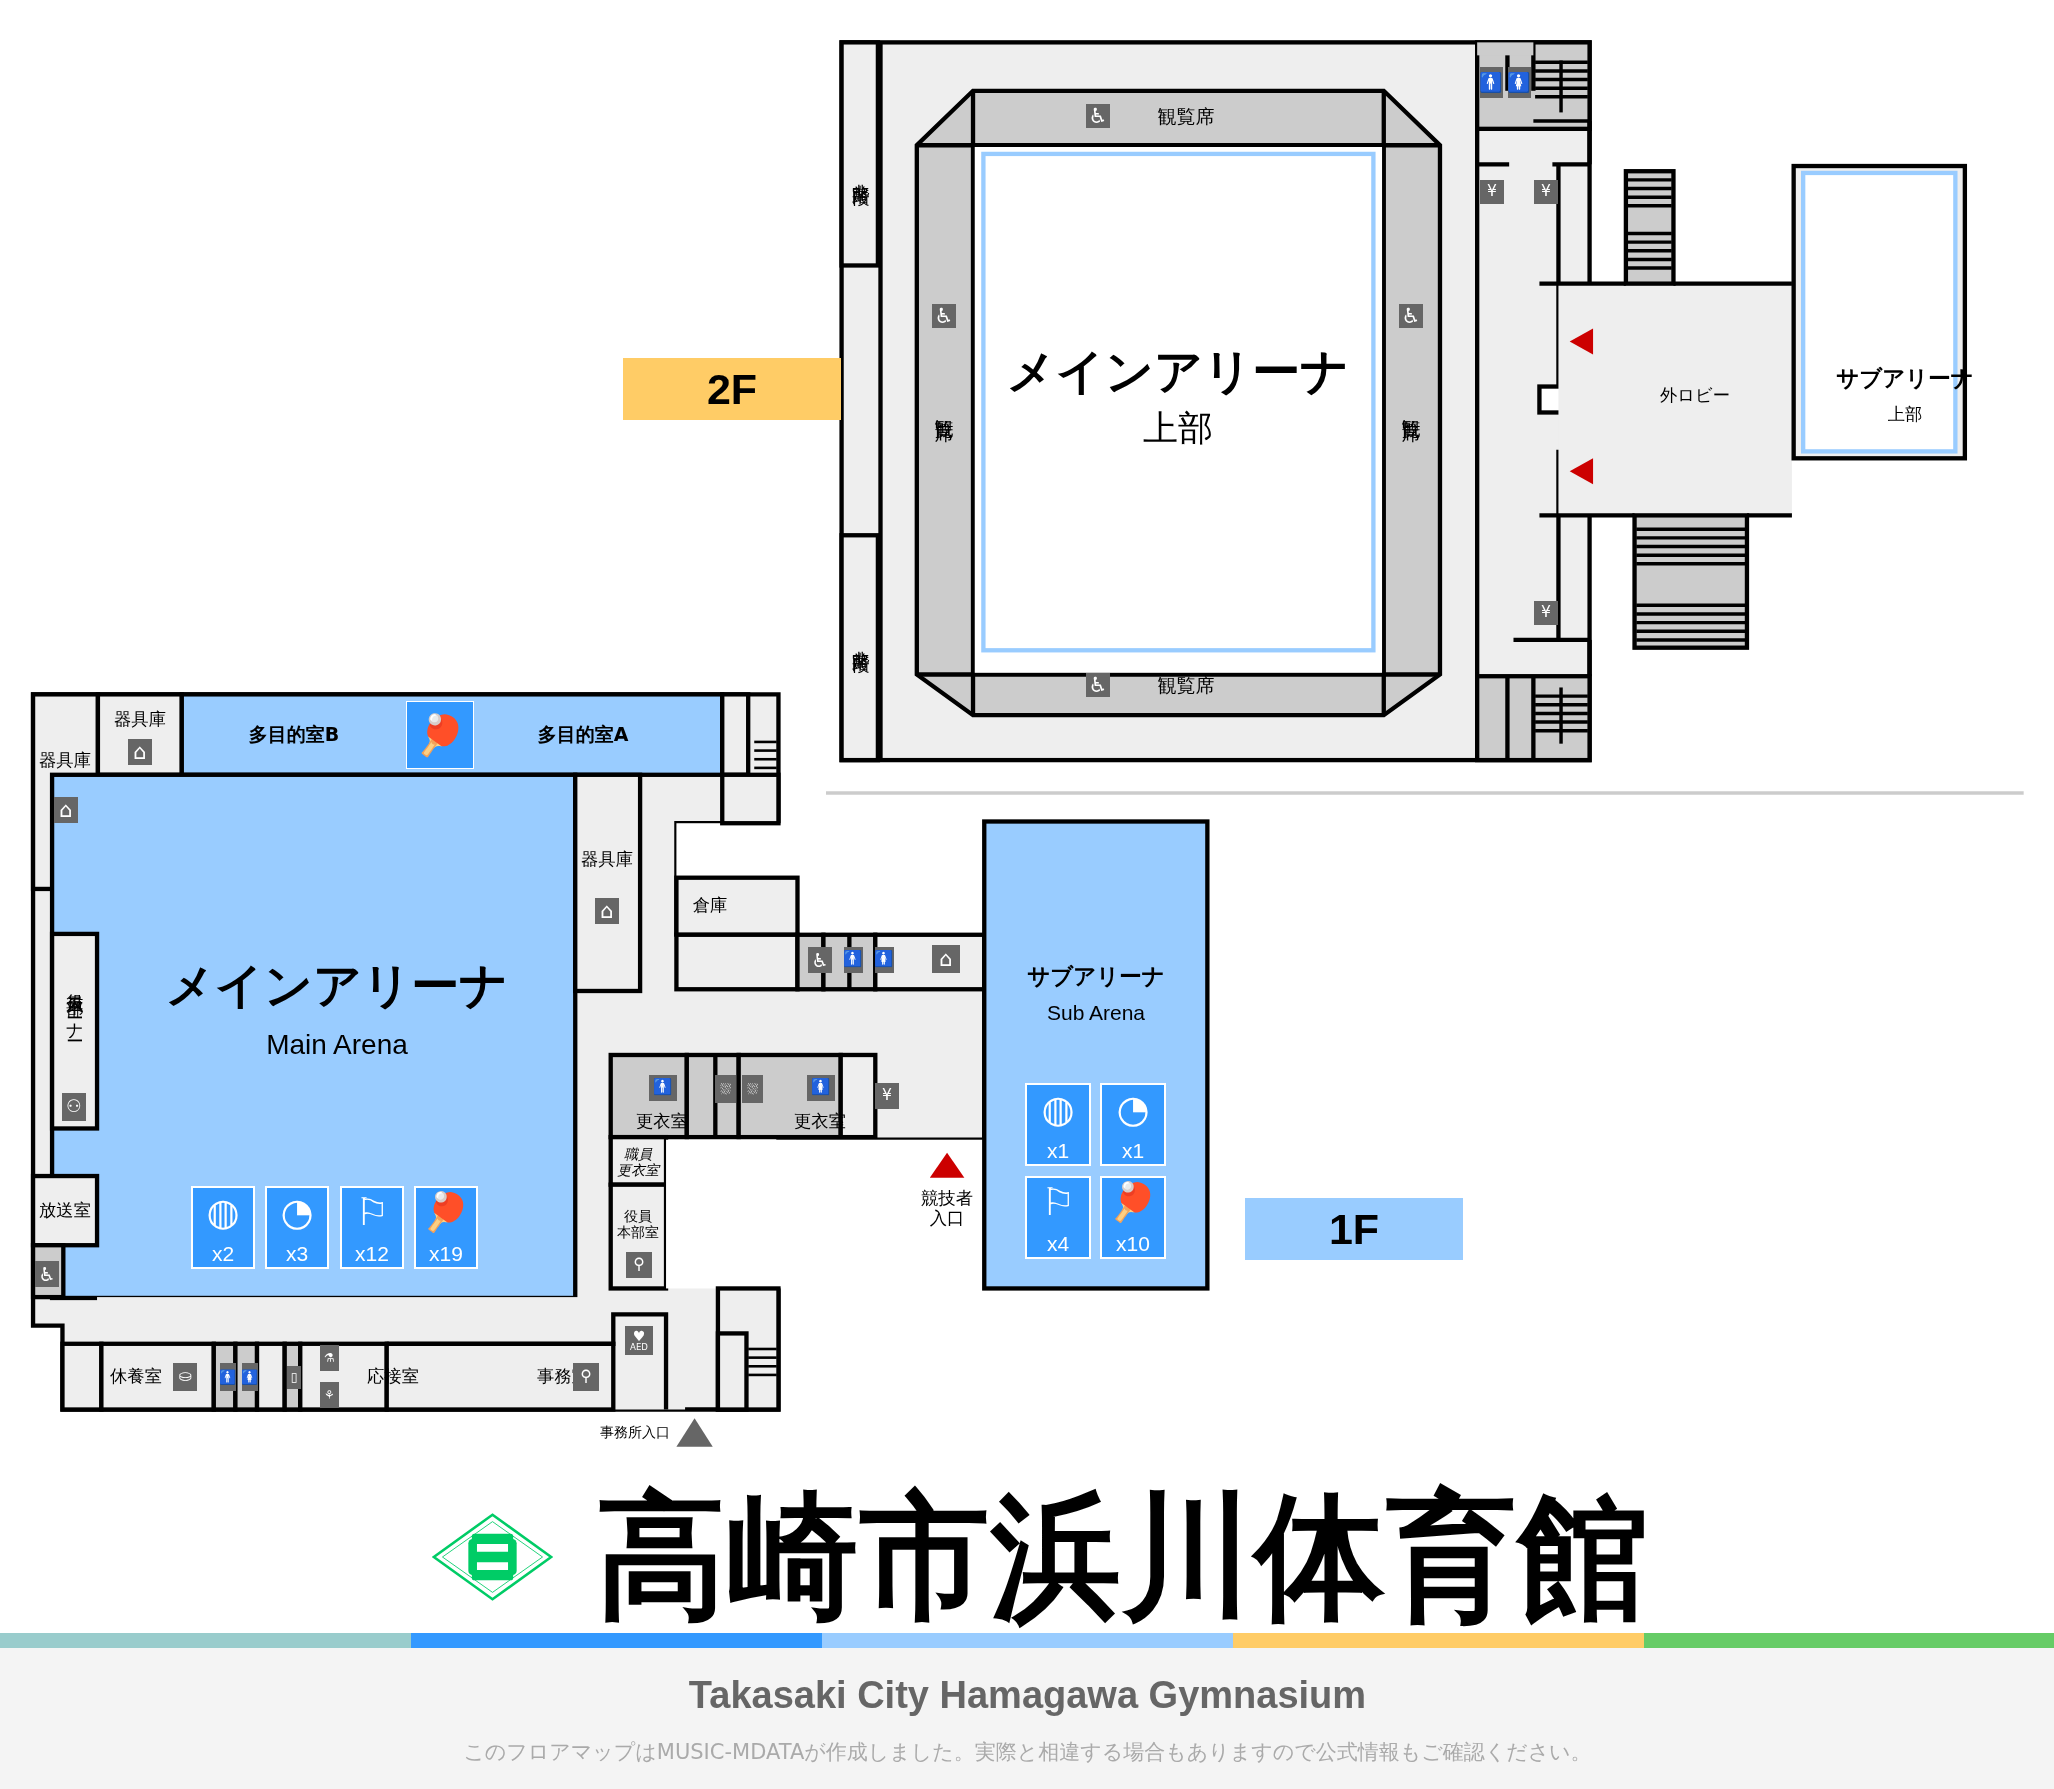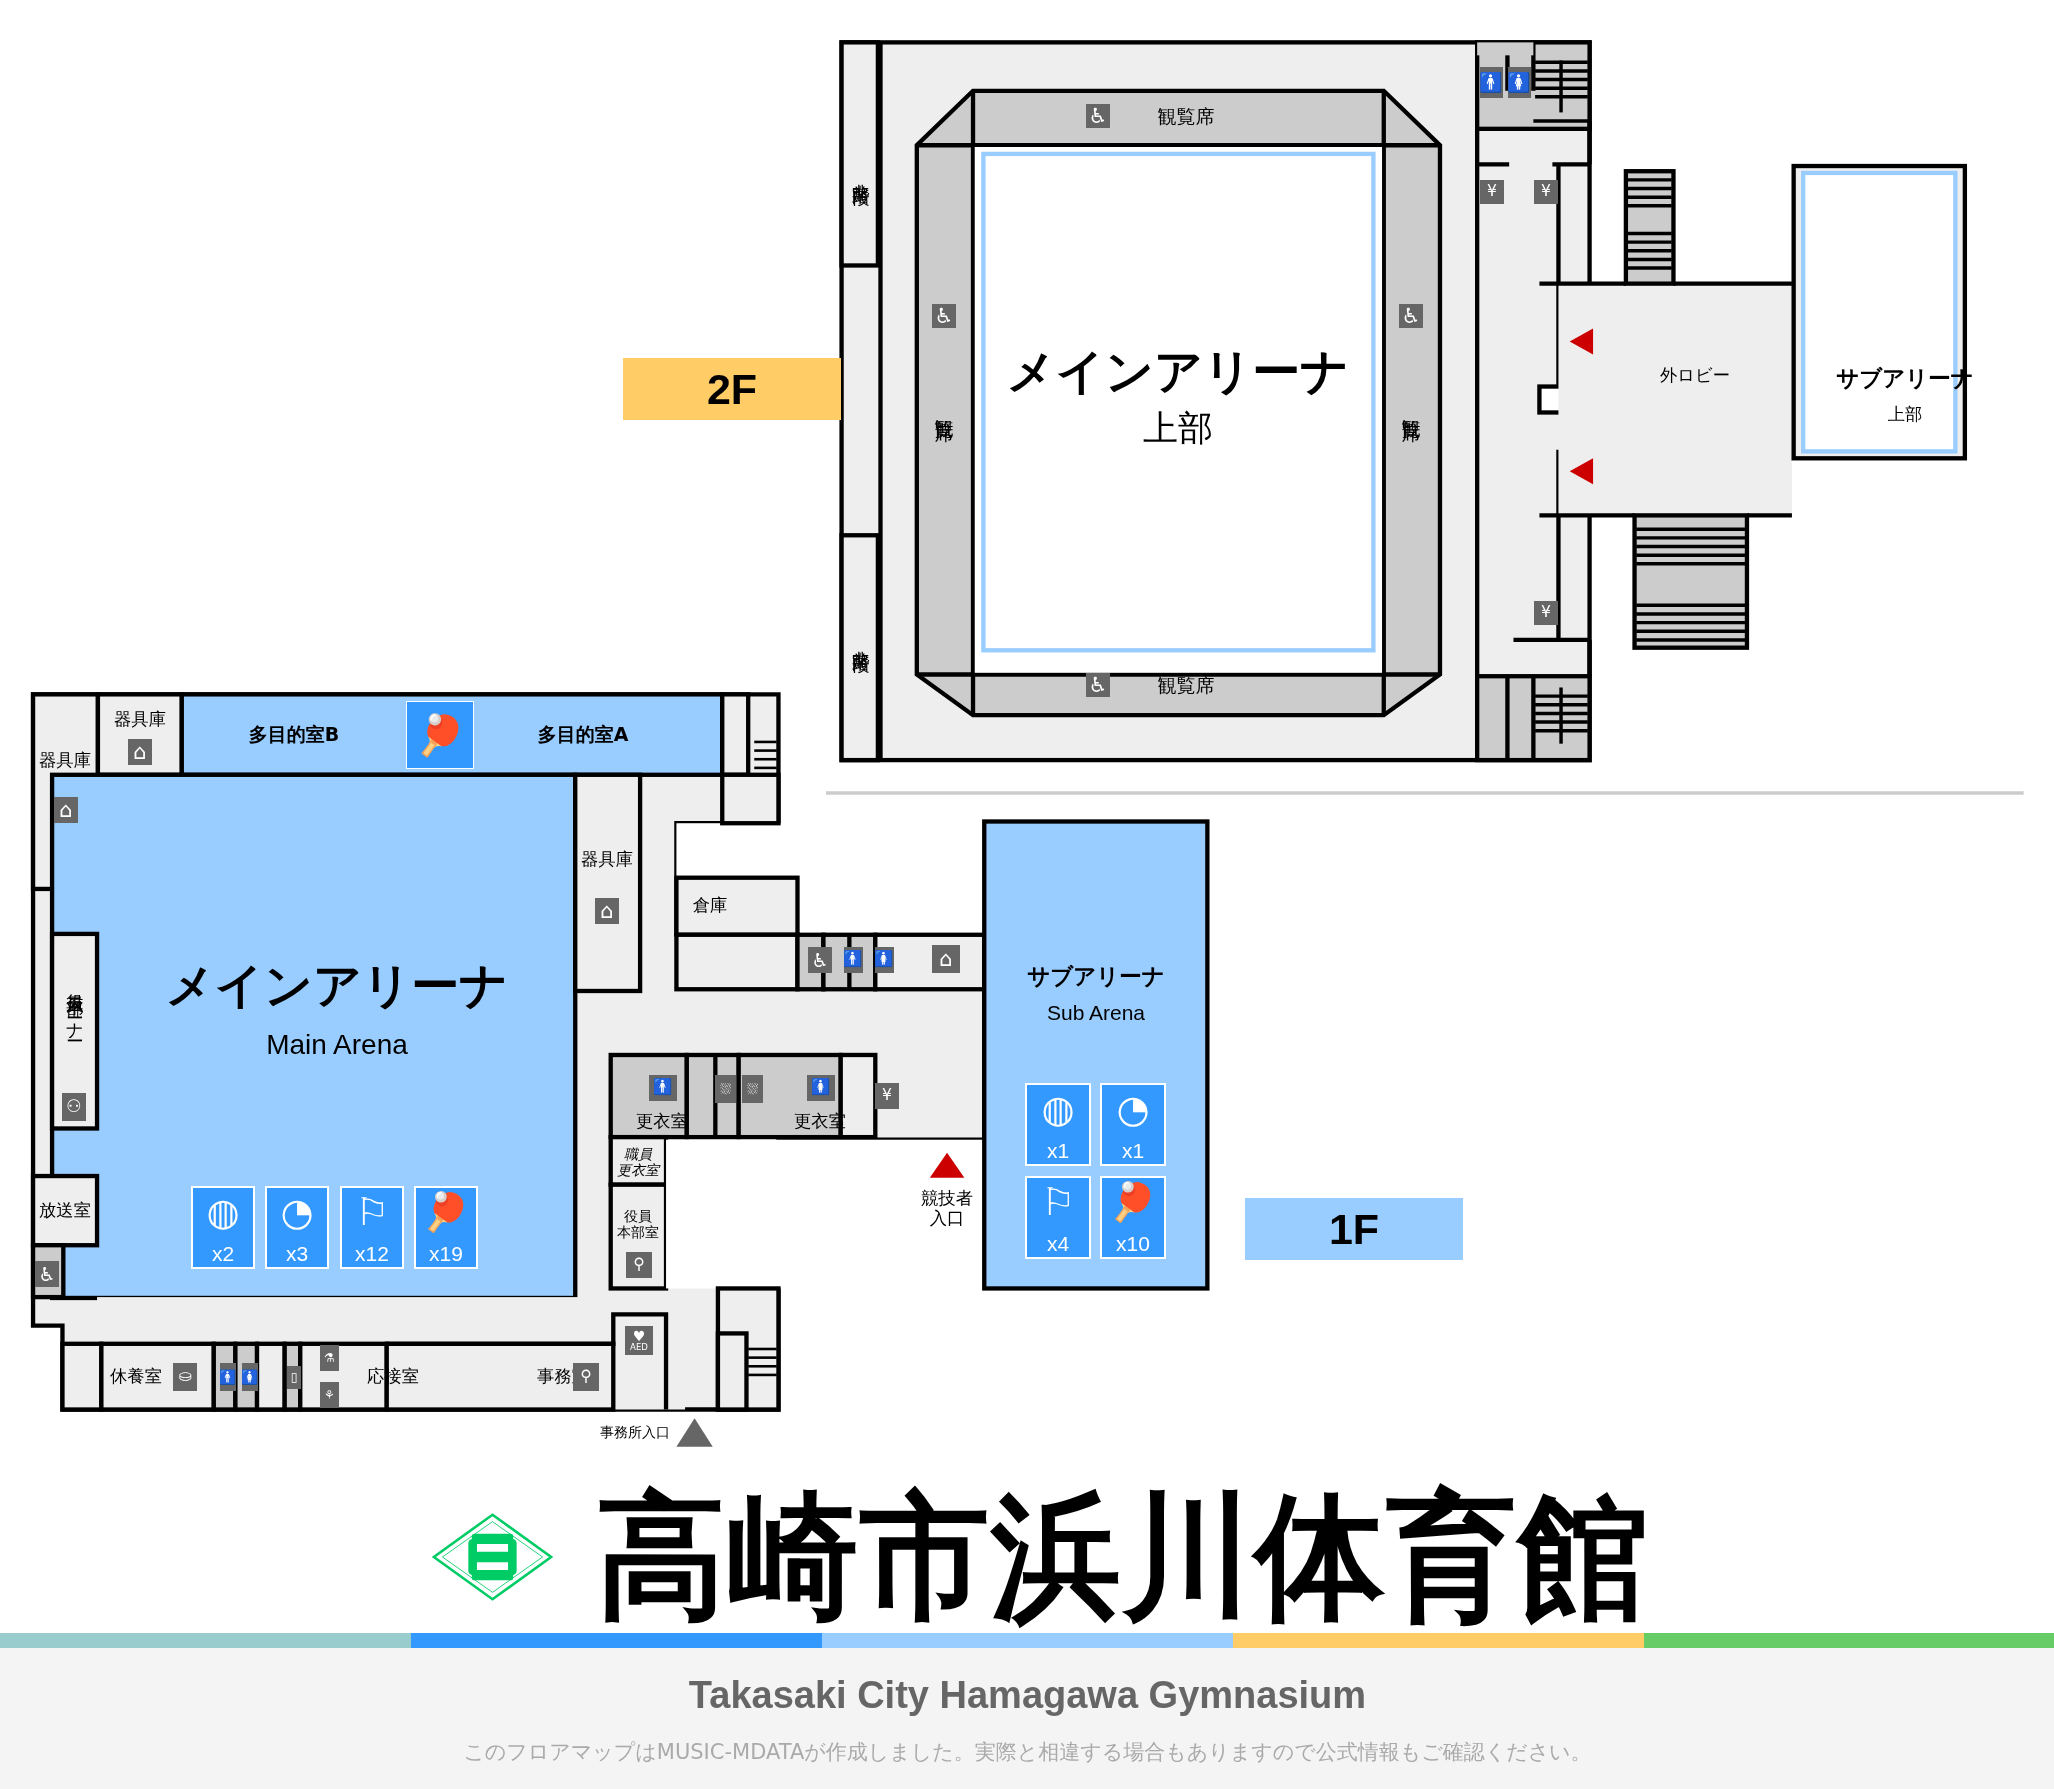--- a/index.html
+++ b/index.html
@@ -213,21 +213,21 @@
 <div class="floor-tag" style="left:1245px;top:1198px;width:218px;height:62px;background:#99ccff;">1F</div>
 
 <div class="lbl bold" style="left:1178px;top:372px;font-size:48px;">メインアリーナ</div>
 <div class="lbl" style="left:1178px;top:428px;font-size:35px;">上部</div>
 <div class="lbl room-md" style="left:1186px;top:117px;">観覧席</div>
 <div class="lbl room-md" style="left:1186px;top:686px;">観覧席</div>
 <div class="lbl room-md vert" style="left:944px;top:406px;">観覧席</div>
 <div class="lbl room-md vert" style="left:1411px;top:406px;">観覧席</div>
 <div class="lbl room-sm vert" style="left:860px;top:173px;">非常階段</div>
 <div class="lbl room-sm vert" style="left:860px;top:640px;">非常階段</div>
-<div class="lbl room-sm" style="left:1695px;top:376px;">外ロビー</div>
+<div class="lbl room-sm" style="left:1695px;top:396px;">外ロビー</div>
 <div class="lbl bold" style="left:1905px;top:379px;font-size:22.5px;">サブアリーナ</div>
 <div class="lbl room-sm" style="left:1905px;top:415px;">上部</div>
 
 <div class="icon" style="left:1086px;top:104px;width:24px;height:24px;">♿</div>
 <div class="icon" style="left:1086px;top:673px;width:24px;height:24px;">♿</div>
 <div class="icon" style="left:932px;top:304px;width:24px;height:24px;">♿</div>
 <div class="icon" style="left:1399px;top:304px;width:24px;height:24px;">♿</div>
 <div class="icon" style="left:1480px;top:67px;width:22.5px;height:31px;font-size:19px;">🚹</div>
 <div class="icon" style="left:1508px;top:67px;width:22.5px;height:31px;font-size:19px;">🚺</div>
 <div class="icon" style="left:1480px;top:180px;width:24px;height:24px;font-size:15.6px;">¥</div>

